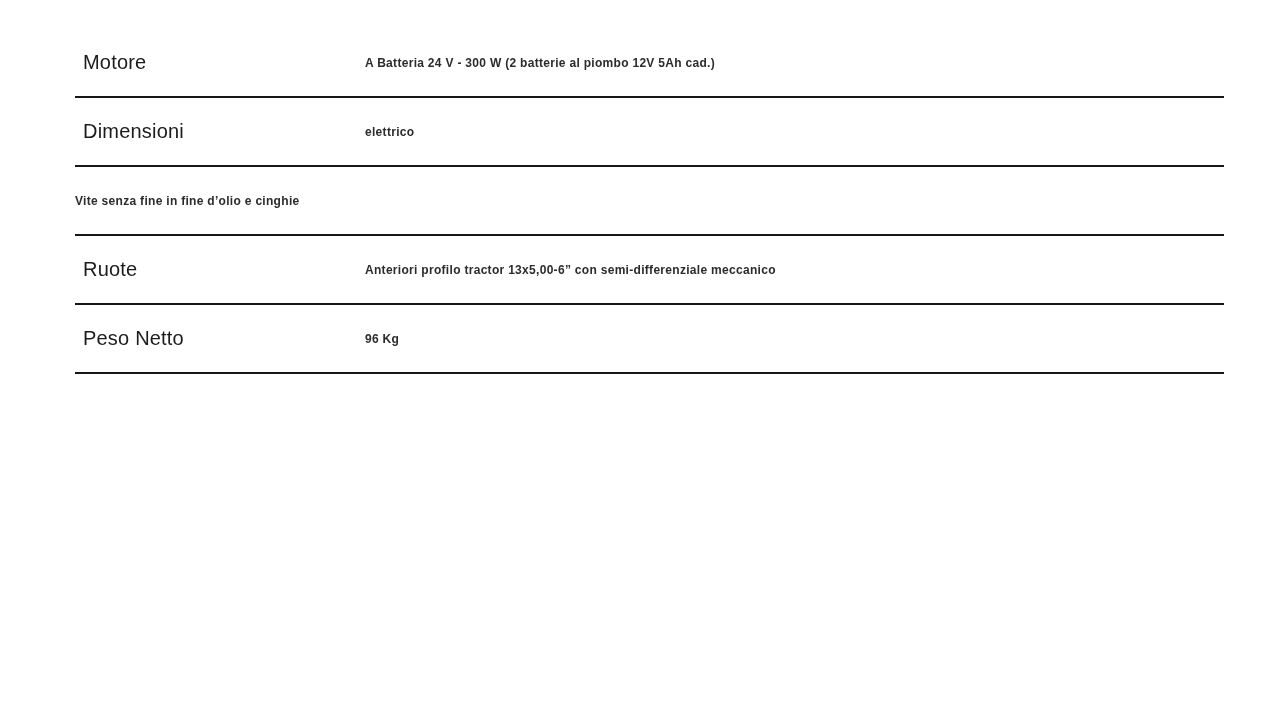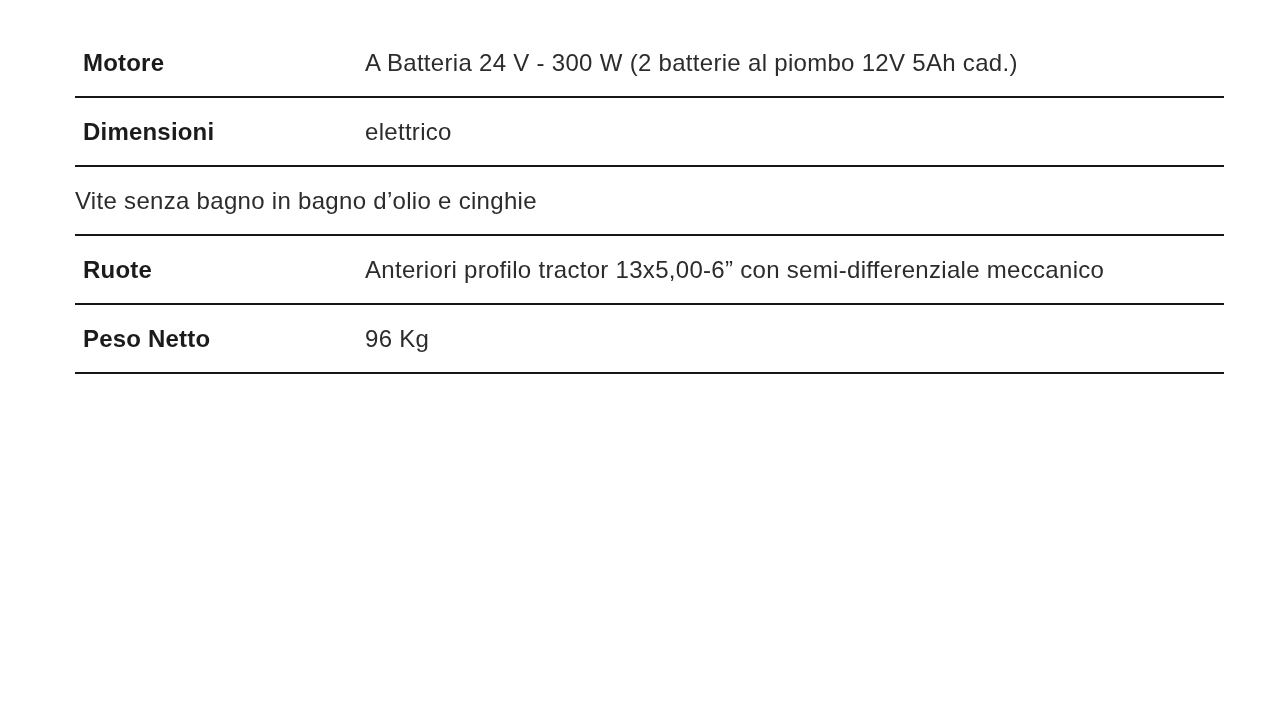--- a/index.html
+++ b/index.html
@@ -20,29 +20,29 @@
     display: flex;
     align-items: center;
     min-height: 69px;
     border-bottom: 2px solid #161616;
     padding: 12px 0;
   }
   .spec-label {
     width: 290px;
     flex-shrink: 0;
     padding-left: 8px;
-    font-size: 24px;
-    font-weight: bold;
+    font-size: 20px;
+    font-weight: normal;
     color: #1b1b1b;
     letter-spacing: 0.2px;
   }
   .spec-value {
     flex: 1;
-    font-size: 24px;
-    font-weight: normal;
+    font-size: 12px;
+    font-weight: bold;
     color: #2c2c2c;
     letter-spacing: 0.3px;
     padding-right: 4px;
   }
 </style>
 </head>
 <body>
 
 <div class="spec-table">
   <div class="spec-row">
@@ -51,21 +51,21 @@
   </div>
 
   <div class="spec-row">
     <div class="spec-label">Dimensioni</div>
     <div class="spec-value">elettrico</div>
   </div>
 
 
 
   <div class="spec-row">
-    <div class="spec-value">Vite senza bagno in bagno d’olio e cinghie</div>
+    <div class="spec-value">Vite senza fine in fine d’olio e cinghie</div>
   </div>
 
   <div class="spec-row">
     <div class="spec-label">Ruote</div>
     <div class="spec-value">Anteriori profilo tractor 13x5,00-6” con semi-differenziale meccanico</div>
   </div>
 
   <div class="spec-row">
     <div class="spec-label">Peso Netto</div>
     <div class="spec-value">96 Kg</div>

